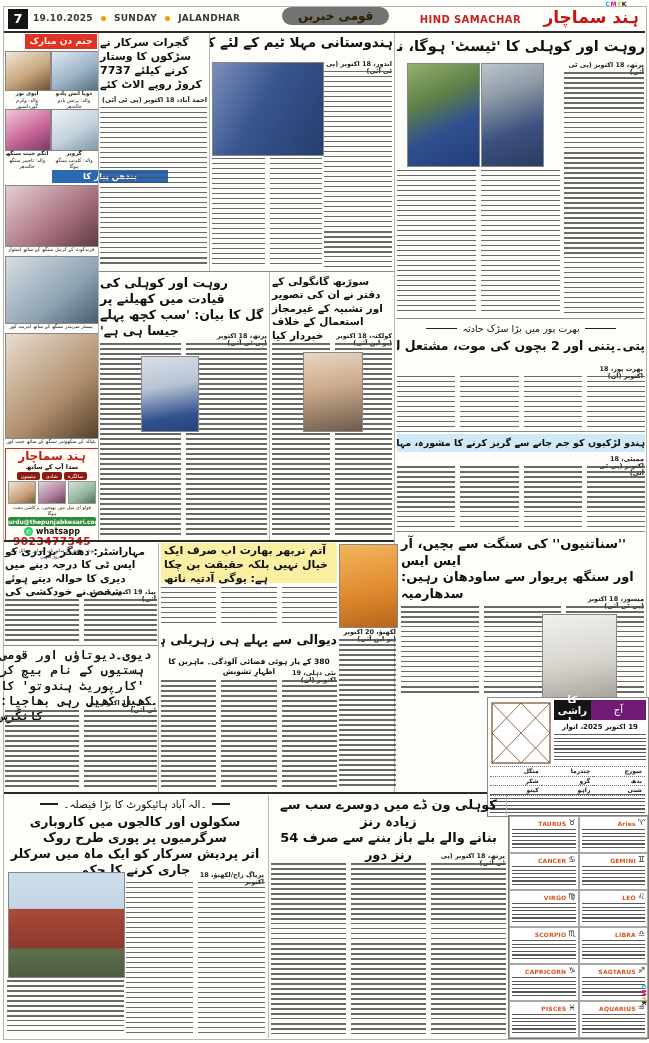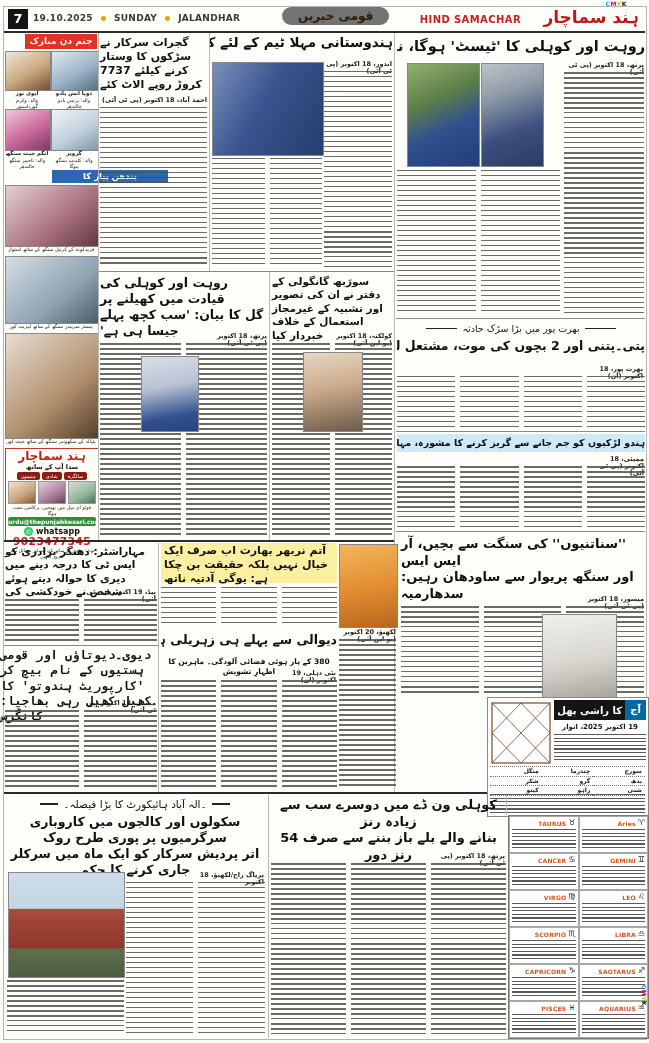--- a/index.html
+++ b/index.html
@@ -62,21 +62,21 @@
   .hdrow{position:absolute;left:33px;top:13px;display:flex;align-items:center;gap:8px;
          font-size:9px;font-weight:bold;color:#3a3a3a;letter-spacing:.3px;}
   .dot{width:5px;height:5px;border-radius:50%;background:#f59d00;}
   .pgn{position:absolute;left:8px;top:9px;width:20px;height:20px;background:#141414;color:#fff;
        font-size:13px;font-weight:bold;text-align:center;line-height:20px;}
   .mast-en{color:#cb1f1f;font-weight:bold;font-size:10px;letter-spacing:.4px;}
   .mast-ur{color:#c01818;font-weight:bold;font-size:17px;direction:rtl;line-height:1;}
   .cmyk{font-size:6px;font-weight:bold;letter-spacing:.5px;}
   .cmyk .c{color:#00aeef}.cmyk .m{color:#ec008c}.cmyk .y{color:#d8c400}.cmyk .k{color:#111}
   .horo-hd{display:flex;direction:rtl;align-items:center;background:#141414;height:20px;}
-  .horo-badge{background:#0369a1;color:#fff;font-weight:bold;font-size:10px;padding:0 5px;line-height:20px;direction:rtl;}
+  .horo-badge{background:#701a75;color:#fff;font-weight:normal;font-size:10px;padding:0 23px;line-height:20px;direction:rtl;}
   .horo-title{color:#fff;font-weight:bold;font-size:10px;flex:1;text-align:center;direction:rtl;}
   .horo-date{font-size:7px;font-weight:bold;text-align:center;direction:rtl;line-height:10px;}
   .ptab{display:grid;grid-template-columns:1fr 1fr 1fr;direction:rtl;border-top:1px dotted #777;}
   .ptab span{font-size:6px;font-weight:bold;direction:rtl;text-align:right;border-bottom:1px dotted #777;
              line-height:8.5px;padding-right:3px;}
   .zgrid{display:grid;grid-template-columns:1fr 1fr;direction:rtl;border:1px solid #7a7a75;background:#fff;}
   .zcell{border:0.5px solid #a8a8a2;padding:2px 2px 1px 2px;}
   .zhd{display:flex;direction:rtl;align-items:center;gap:2px;margin-bottom:2px;}
   .zname{color:#d8531d;font-weight:bold;font-size:6px;letter-spacing:.2px;}
   .zsym{font-size:8px;color:#222;line-height:8px;}

